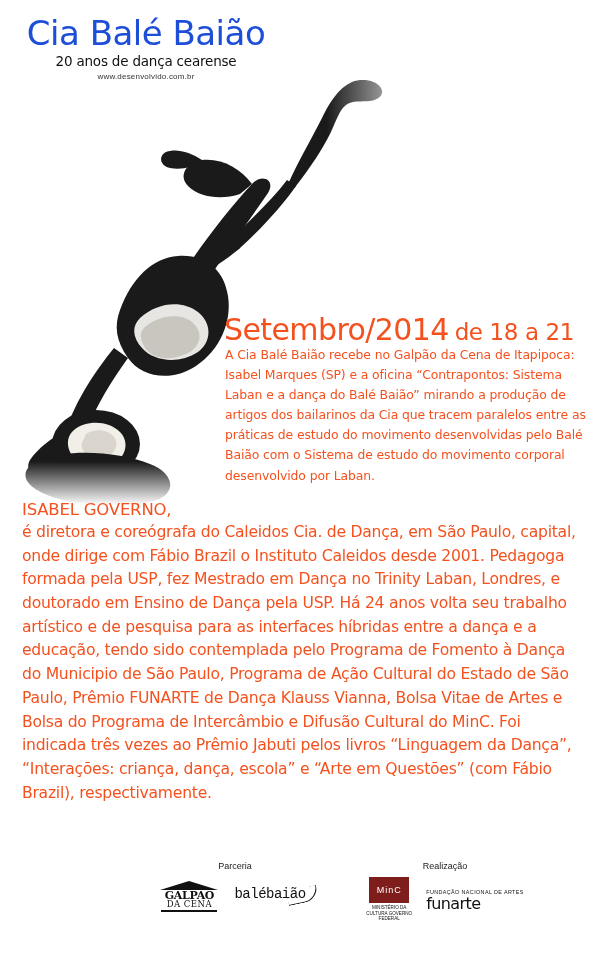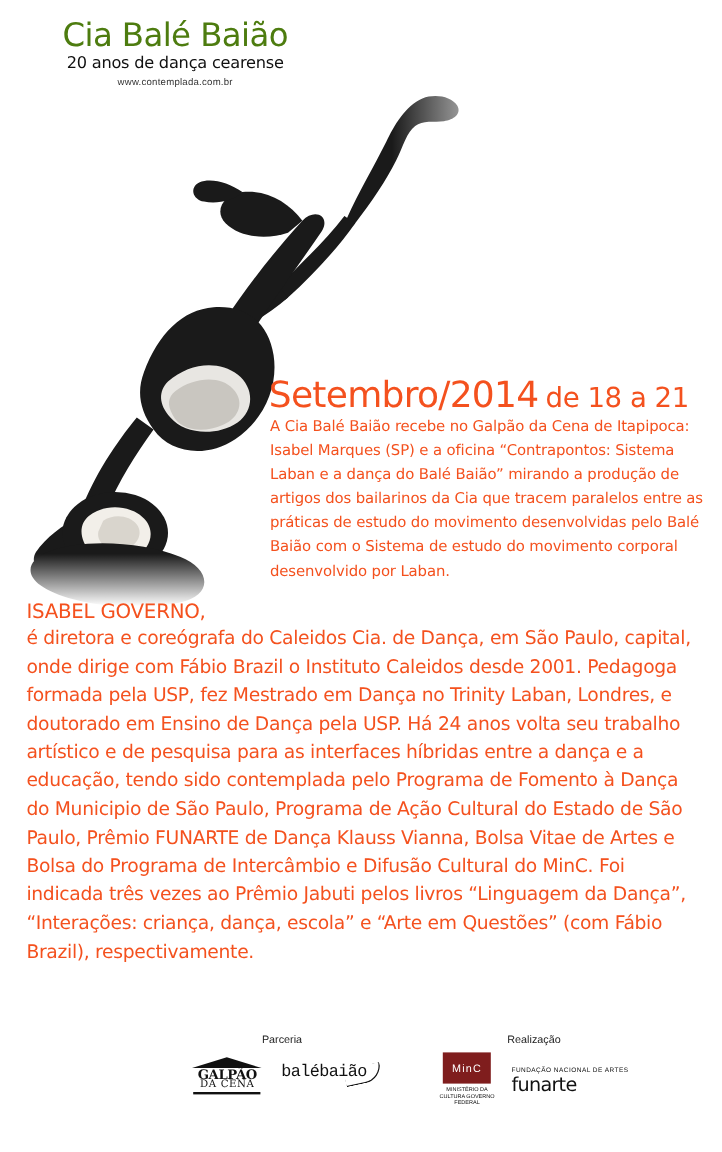--- a/index.html
+++ b/index.html
@@ -19,24 +19,24 @@
   
   .logo-block {
     position: absolute;
     left: 26px;
     top: 16px;
     width: 240px;
     text-align: center;
   }
   .logo-title {
     font-family: "DejaVu Sans", sans-serif;
-    font-size: 27px;
+    font-size: 34px;
     letter-spacing: -0.5px;
     font-weight: 400;
-    color: #4d7c0f;
+    color: #1d4ed8;
     line-height: 1.05;
   }
   .logo-sub {
     font-family: "DejaVu Sans", sans-serif;
     font-size: 13.5px;
     color: #111;
     margin-top: 1px;
     letter-spacing: -0.2px;
   }
   .logo-url {
@@ -245,21 +245,21 @@
     color: #111;
     line-height: 0.95;
   }
 </style>
 </head>
 <body>
 
 <div class="logo-block">
   <div class="logo-title">Cia Balé Baião</div>
   <div class="logo-sub">20 anos de dança cearense</div>
-  <div class="logo-url">www.contemplada.com.br</div>
+  <div class="logo-url">www.desenvolvido.com.br</div>
 </div>
 
 <div class="photo-wrap">
   <svg width="430" height="445" viewBox="0 0 430 445">
     <defs>
       <clipPath id="photoClip">
         <path d="M0,0 H430 V445 H0 Z"></path>
       </clipPath>
       <linearGradient id="fadeRight" x1="0" y1="0" x2="1" y2="0">
         <stop offset="0.55" stop-color="#ffffff" stop-opacity="0"></stop>

